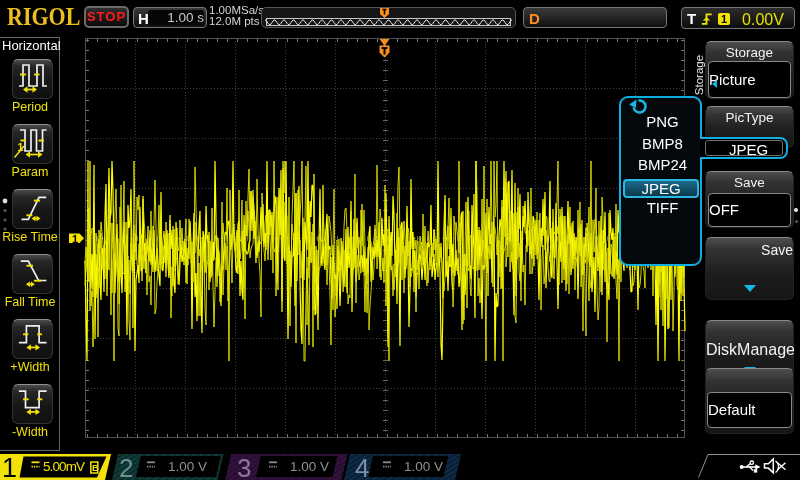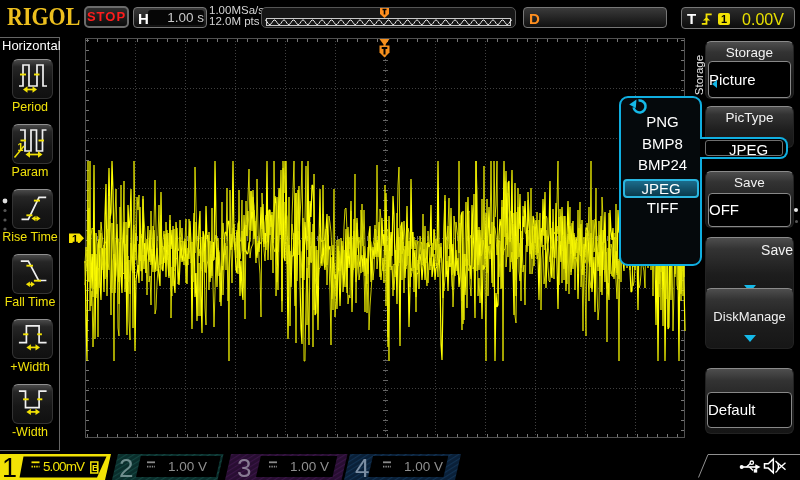--- a/index.html
+++ b/index.html
@@ -184,21 +184,21 @@
     <div class="shead">PicType</div>
   </div>
 <div class="abs slot" style="top:171px;height:57px">
     <div class="shead">Save</div>
   </div>
 <div class="abs sbox" style="left:708px;top:193px;width:83px;height:34px;font-size:15px;line-height:32px">OFF</div>
 <div class="abs slot" style="top:237px;height:63px;color:#f2f2f2;font-size:14px">
     <div style="position:absolute;width:100%;text-align:right;top:4px">Save</div>
     <div class="sarrow" style="left:38px;top:47px"></div>
   </div>
-<div class="abs slot" style="top:288px;height:61px;color:#f2f2f2;font-size:13px">
+<div class="abs slot" style="top:320px;height:61px;color:#f2f2f2;font-size:16px">
     <div style="position:absolute;width:100%;text-align:center;top:20px">DiskManage</div>
     <div class="sarrow" style="left:38px;top:46px"></div>
   </div>
 <div class="abs slot" style="top:368px;height:66px"></div>
 <div class="abs sbox" style="left:707px;top:392px;width:85px;height:36px;font-size:15px;line-height:34px">Default</div>
 <div class="abs" id="vstorage">Storage</div>
 <div class="abs sdot" style="left:794px;top:208px;width:4px;height:4px;background:#e8e8e8"></div>
 <div class="abs sdot" style="left:794.5px;top:219.5px;width:3px;height:3px;background:#575757"></div>
 
 <div class="abs" id="popup">

